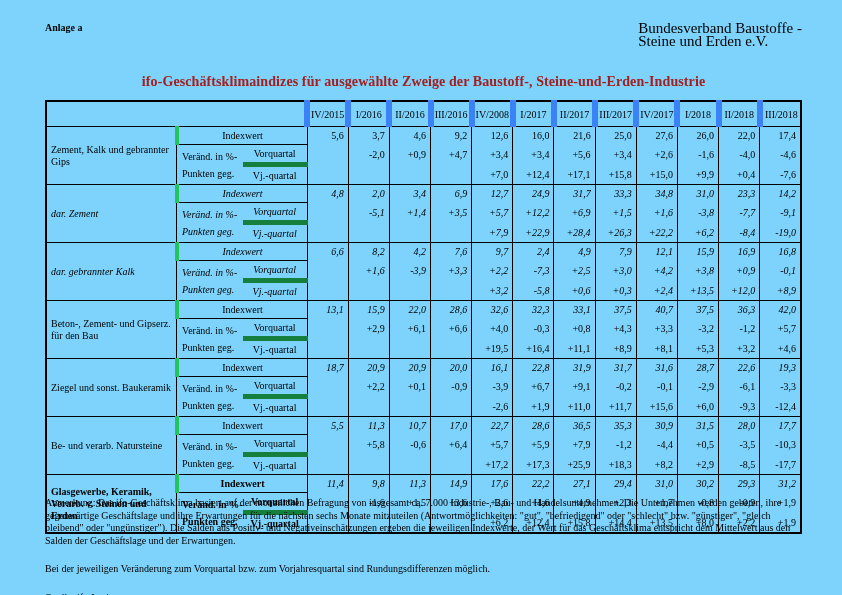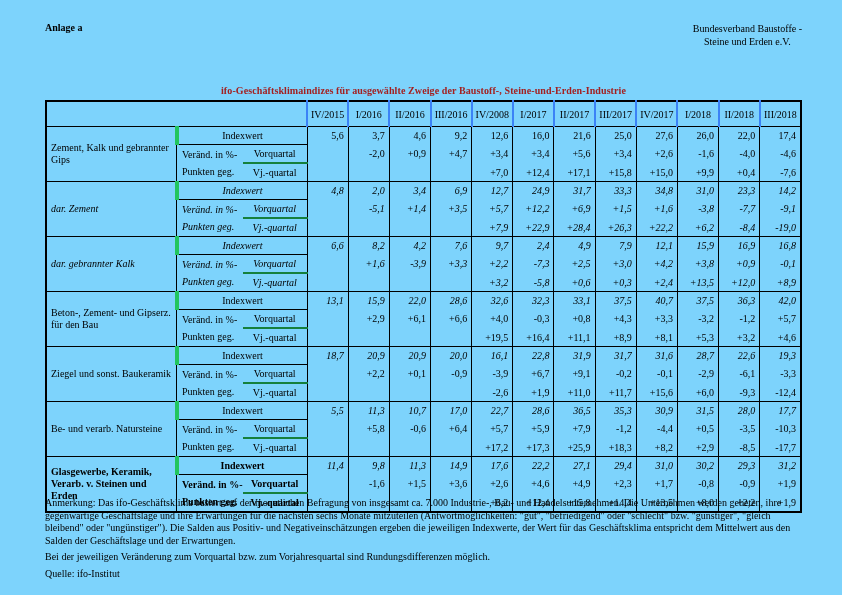--- a/index.html
+++ b/index.html
@@ -1,43 +1,43 @@
 <!DOCTYPE html>
 <html><head>
 <meta charset="utf-8">
 <style>
   html,body{margin:0;padding:0;background:#e8e8e8;}
   .page{position:relative;width:842px;height:595px;background:#7dd3fc;
         font-family:Liberation Serif, serif;color:#000;overflow:hidden;}
   .hdr{position:absolute;top:22px;left:45px;width:757px;display:flex;
        justify-content:space-between;align-items:flex-start;}
   .annex{font-weight:bold;font-size:10px;}
-  .org{font-size:10px;text-align:center;line-height:13px;}
-  .title{position:absolute;top:85px;left:45px;width:757px;text-align:center;
-         font-weight:bold;font-size:10px;letter-spacing:.1px;}
+  .org{font-size:15px;text-align:left;line-height:13px;}
+  .title{position:absolute;top:74px;left:45px;width:757px;text-align:center;
+         font-weight:bold;font-size:14px;letter-spacing:.1px;}
   table#tbl{position:absolute;top:100px;left:45px;width:757px;
             border-collapse:collapse;table-layout:fixed;border:2px solid #000;}
   #tbl td{font-size:10px;height:17px;padding:0;vertical-align:middle;
           white-space:nowrap;overflow:hidden;}
   #tbl thead td{height:24px;border-bottom:1.5px solid #000;text-align:center;}
-  #tbl td.quarter{border-left:2px solid #3b82f6;}
+  #tbl td.quarter{border-left:6px solid #3b82f6;}
   #tbl tbody tr.gstart td{border-top:1px solid #000;}
   #tbl td.data{border-left:1px solid #000;text-align:right;padding-right:4px;}
   #tbl td.rowlabel{padding-left:4px;line-height:12px;white-space:normal;}
   #tbl td.idx{border-left:4px solid #22c55e;border-bottom:1px solid #000;text-align:center;}
   #tbl td.chg{border-left:1px solid #000;padding-left:5px;}
   #tbl td.chg div{height:17px;line-height:17px;}
-  #tbl td.vorq{border-bottom:2px solid #15803d;text-align:center;}
+  #tbl td.vorq{border-bottom:5px solid #15803d;text-align:center;}
   #tbl td.vjq{text-align:center;}
   .it{font-style:italic;}
   .bd{font-weight:bold;}
   .notes{position:absolute;top:497px;left:45px;width:757px;font-size:10px;
          line-height:12.5px;}
   .notes p{margin:0;}
-  .notes p.gap{margin-top:4px;}
+  .notes p.gap{margin-top:16px;}
 </style>
 </head>
 <body>
 
 <div class="page">
   <div class="hdr">
     <div class="annex">Anlage a</div>
     <div class="org">
       <div>Bundesverband Baustoffe -</div>
       <div>Steine und Erden e.V.</div>

